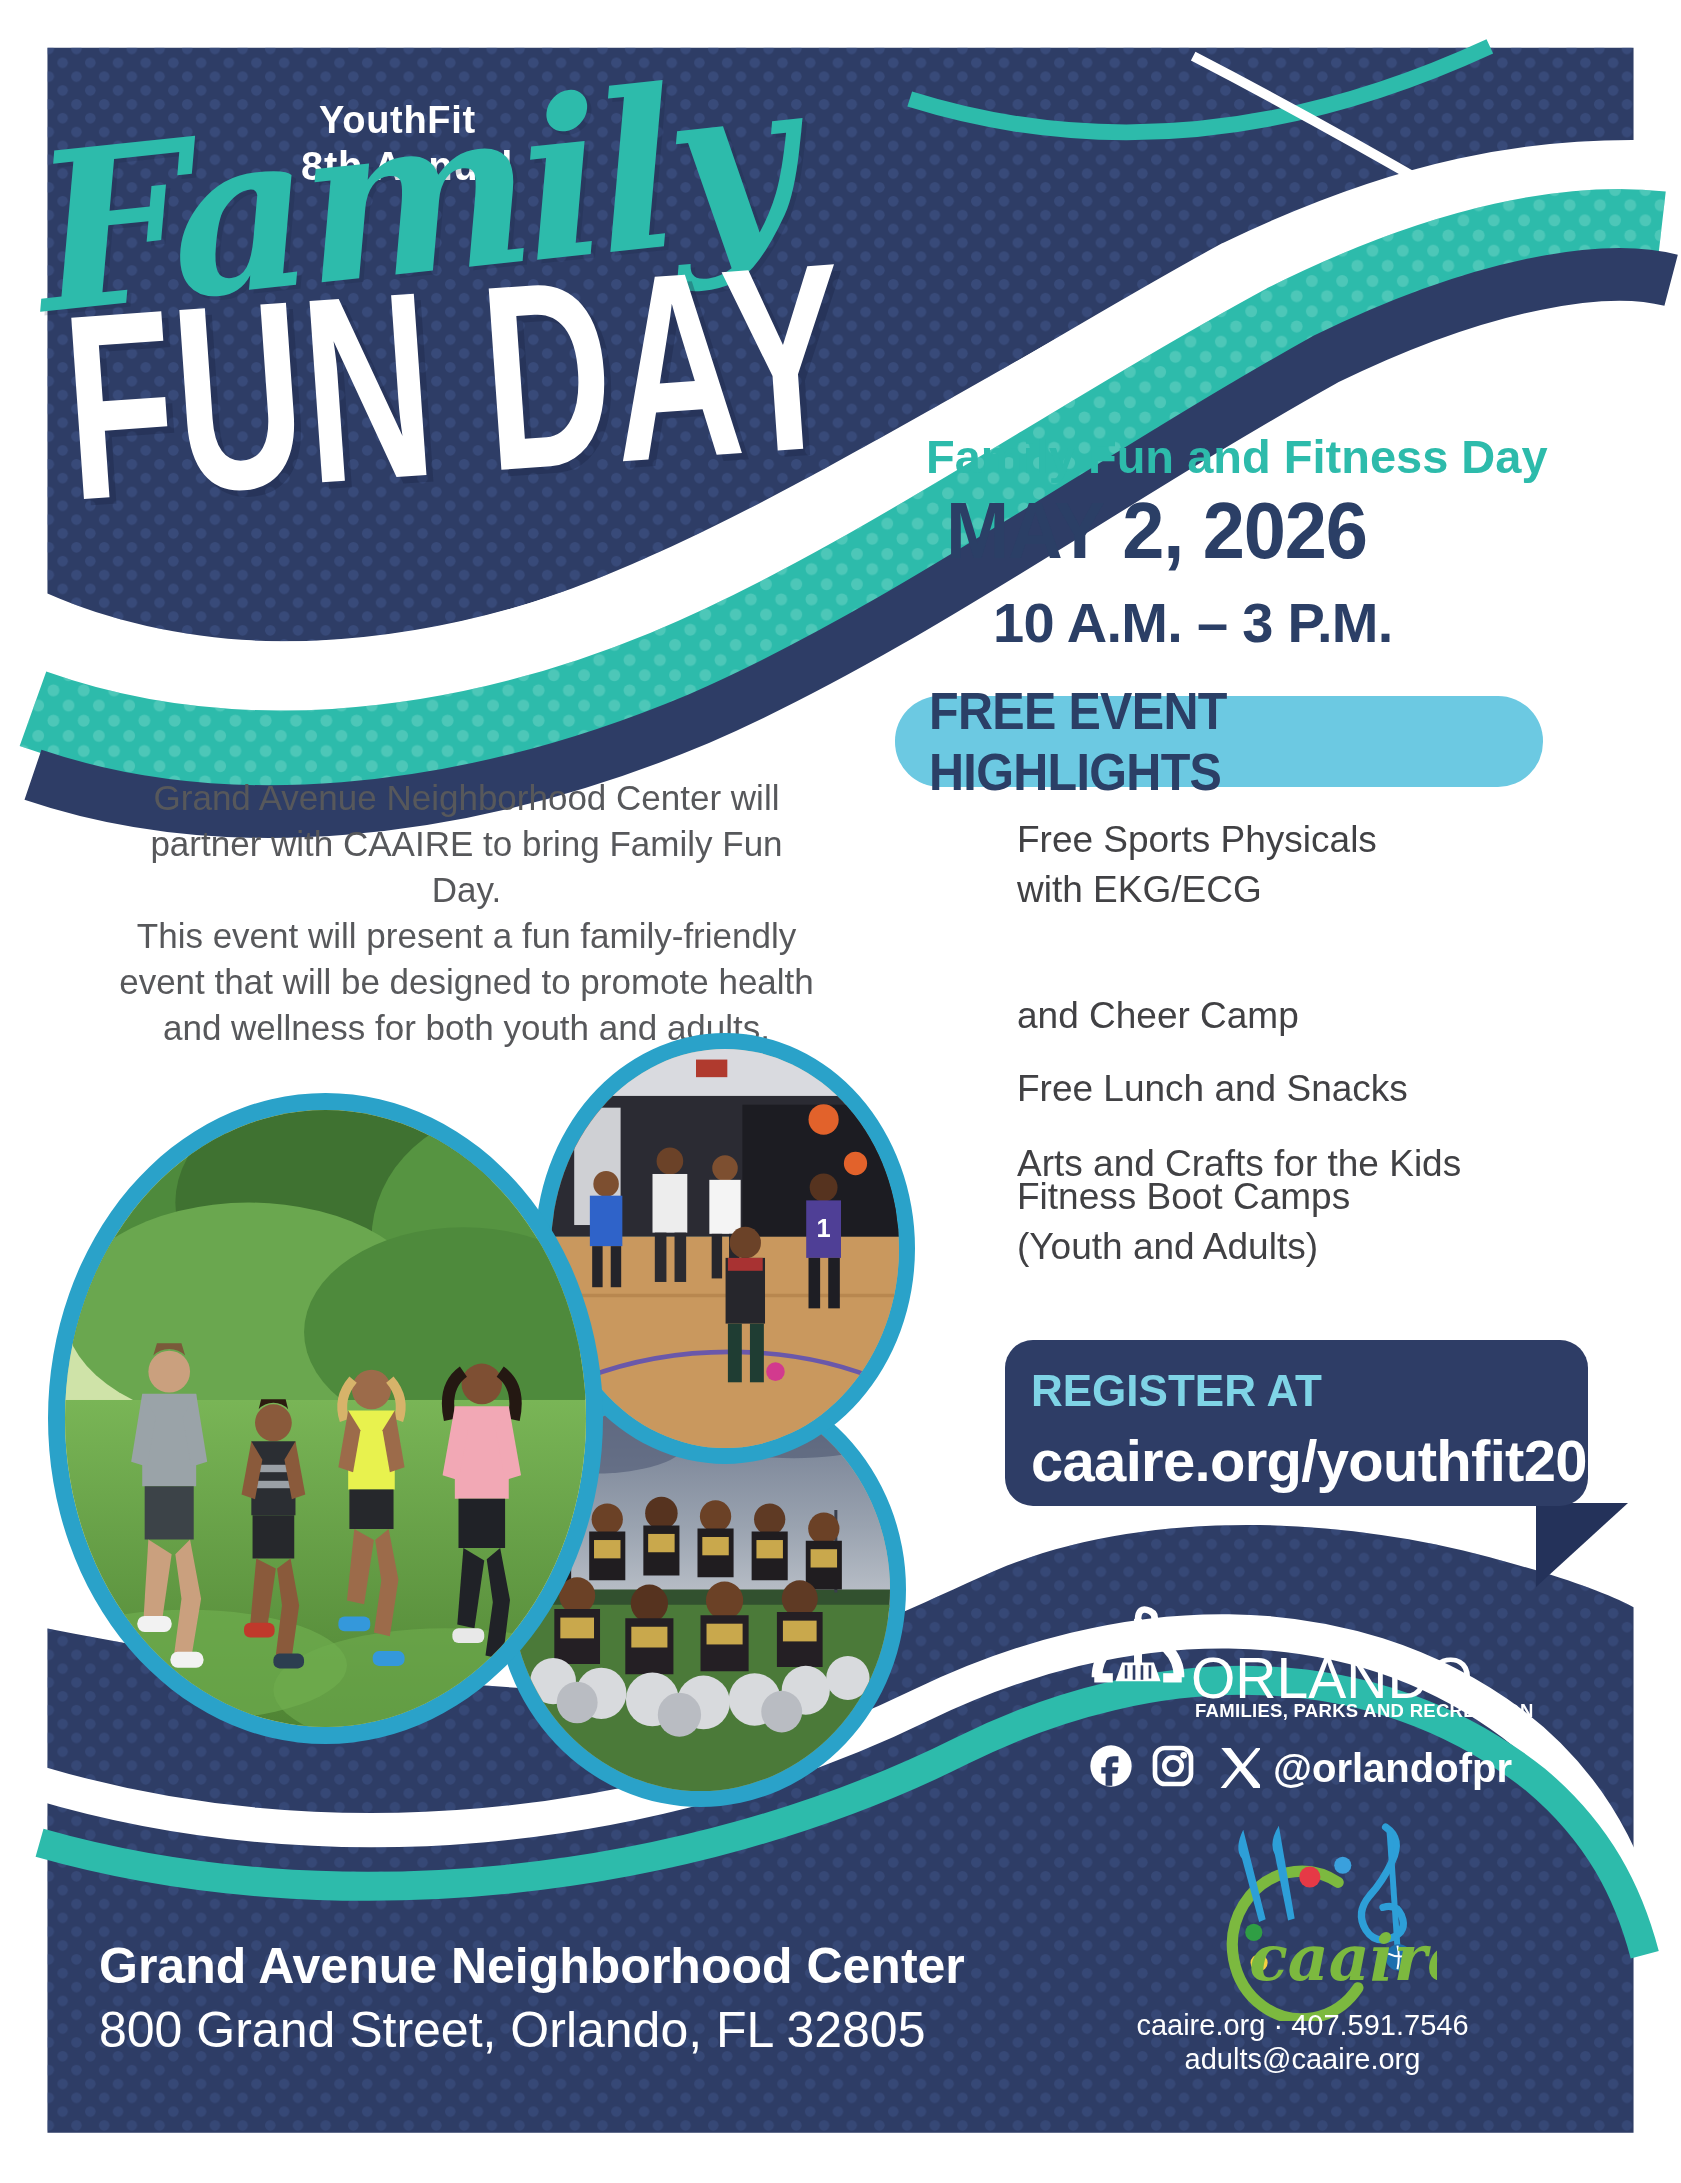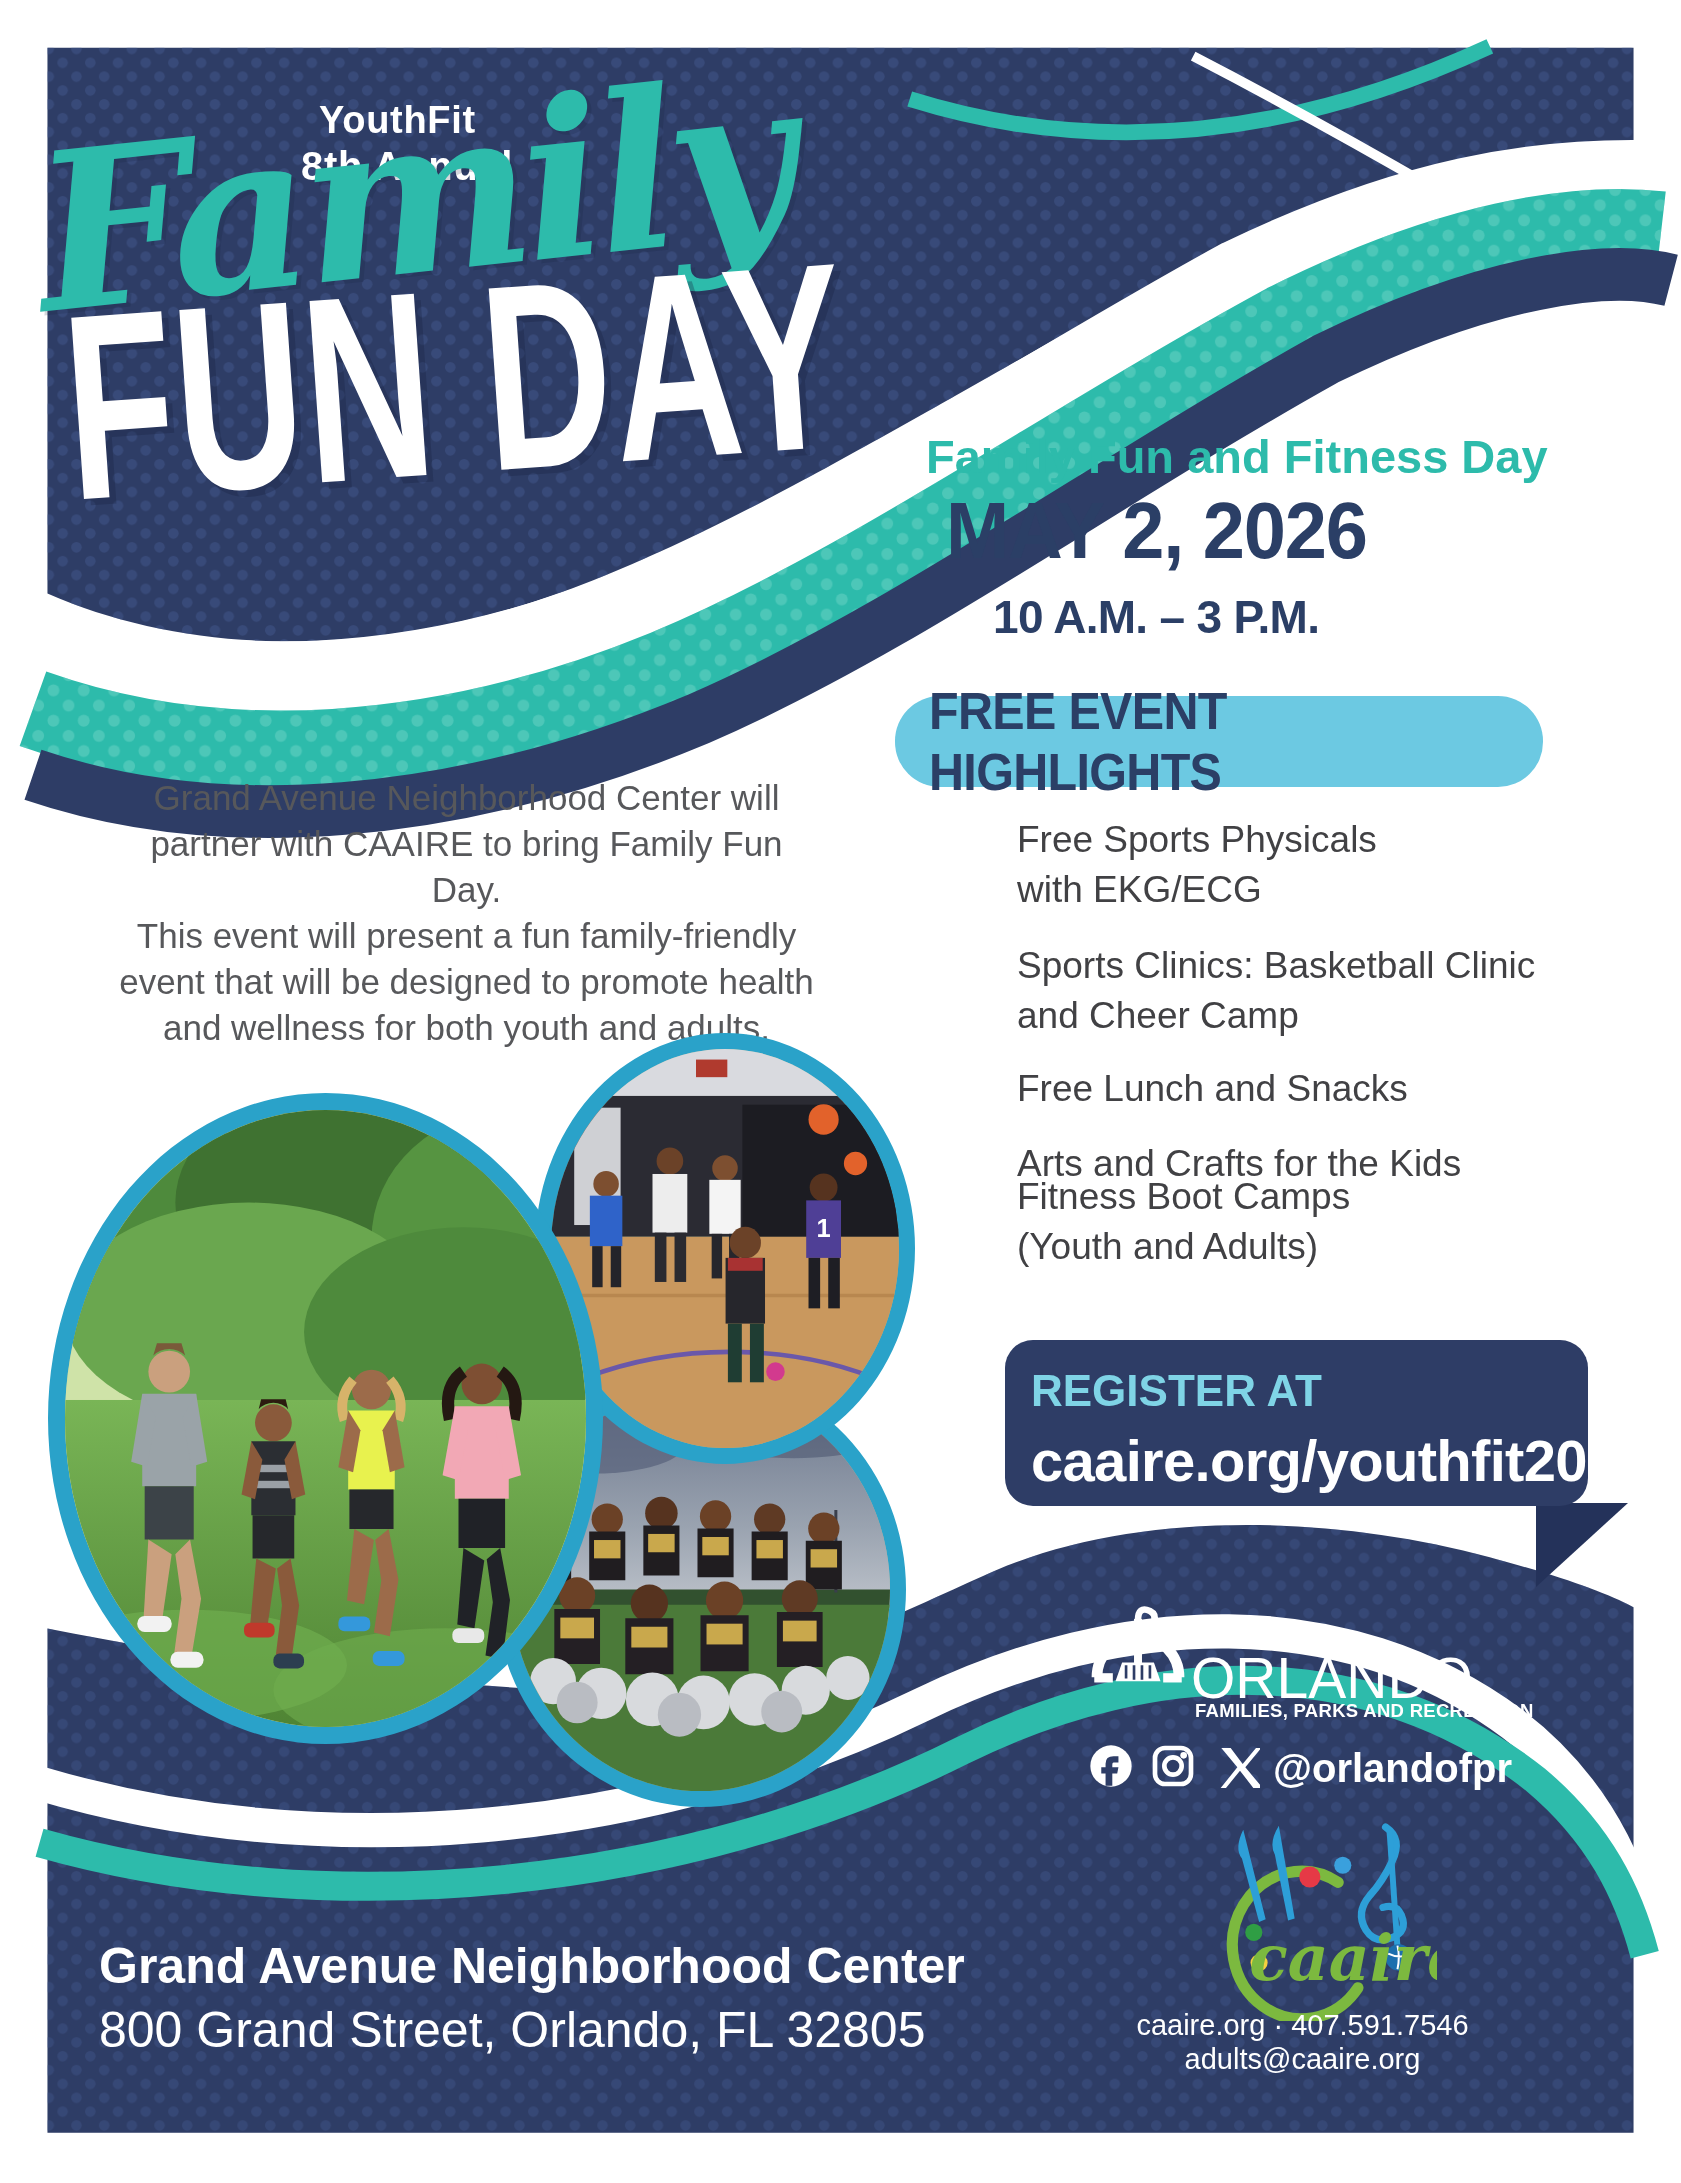--- a/index.html
+++ b/index.html
@@ -21,21 +21,21 @@
   #title-main{
     left:57px;top:284px;
     font-size:254px;line-height:0.95;font-weight:900;color:#ffffff;
     letter-spacing:1.3px;white-space:nowrap;
     transform:rotate(-4deg) scale(0.70,1.04);transform-origin:left top;
     text-shadow:9.2px 6.6px 0 rgba(23,33,63,0.30);
   }
   
   #tagline{left:926px;top:429px;font-size:47px;font-weight:600;color:#2dbbab;}
   #date-line{left:946px;top:485px;font-size:79px;font-weight:800;color:#2b3f66;transform:scale(.96,1);transform-origin:left top;letter-spacing:-1.3px;}
-  #time-line{left:993px;top:590px;font-size:46px;font-weight:800;color:#2b3f66;letter-spacing:-0.7px;}
+  #time-line{left:993px;top:590px;font-size:56px;font-weight:800;color:#2b3f66;letter-spacing:-0.7px;}
   #pill{left:895px;top:696px;width:648px;height:91px;border-radius:45px;background:#6cc9e2;
         display:flex;align-items:center;padding-left:34px;box-sizing:border-box;}
   #pill span{font-size:50px;font-weight:800;color:#2b3f66;letter-spacing:-0.7px;transform:scale(.97,1.05);transform-origin:left center;}
   .hl-item{left:989px;width:646px;color:#414144;font-size:37px;line-height:50px;}
   .hl-item .arrow{position:absolute;left:0;top:12px;width:30px;height:29px;}
   .hl-item .txt{display:block;margin-left:28px;}
   #hl0{top:815px;} #hl1{top:941px;} #hl2{top:1064px;} #hl3{top:1139px;} #hl4{top:1172px;}
   .chev{width:100%;height:100%;background:#29b3a9;
         clip-path:polygon(0 0,52% 0,100% 50%,52% 100%,0 100%,40% 50%);}
   
@@ -116,21 +116,21 @@
 <div class="abs" id="pill">
   <span>FREE EVENT HIGHLIGHTS</span>
 </div>
 
 <div class="abs hl-item" id="hl0">
   <span class="arrow abs"><span class="chev"></span></span>
   <span class="txt"><span>Free Sports Physicals</span><br><span>with EKG/ECG</span></span>
 </div>
 <div class="abs hl-item" id="hl1">
   <span class="arrow abs"><span class="chev"></span></span>
-  <span class="txt"><span>Sports Clinics: Basketball Clinic</span><br><span>and Cheer Camp</span></span>
+  <span class="txt"><br><span>and Cheer Camp</span></span>
 </div>
 <div class="abs hl-item" id="hl2">
   <span class="arrow abs"><span class="chev"></span></span>
   <span class="txt"><span>Free Lunch and Snacks</span></span>
 </div>
 <div class="abs hl-item" id="hl3">
   <span class="arrow abs"><span class="chev"></span></span>
   <span class="txt"><span>Arts and Crafts for the Kids</span></span>
 </div>
 <div class="abs hl-item" id="hl4">

